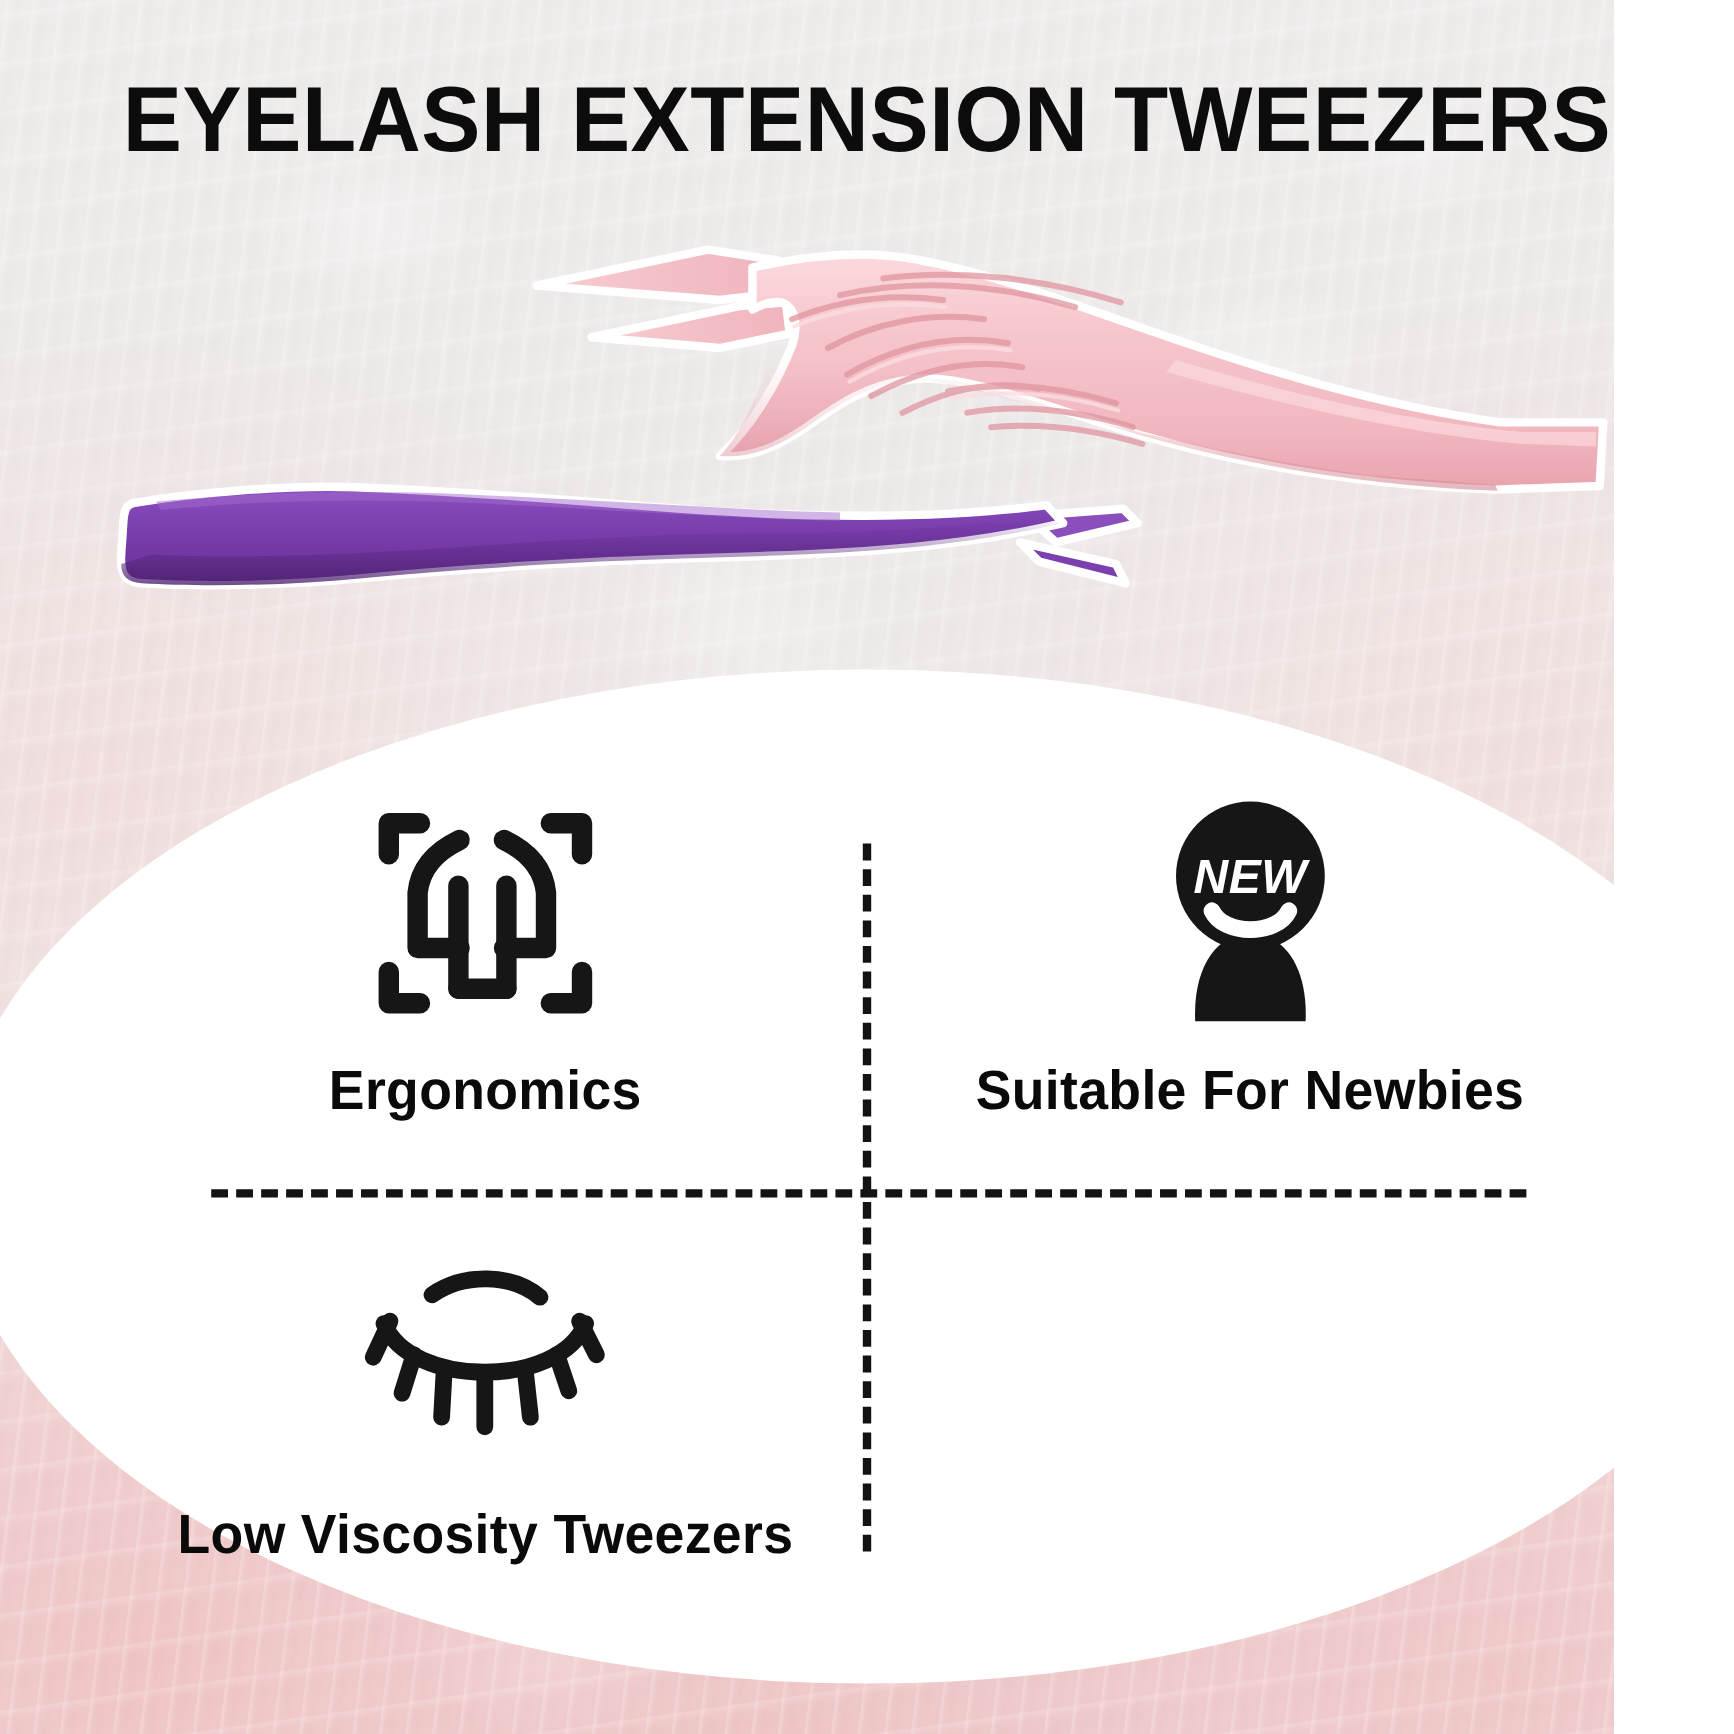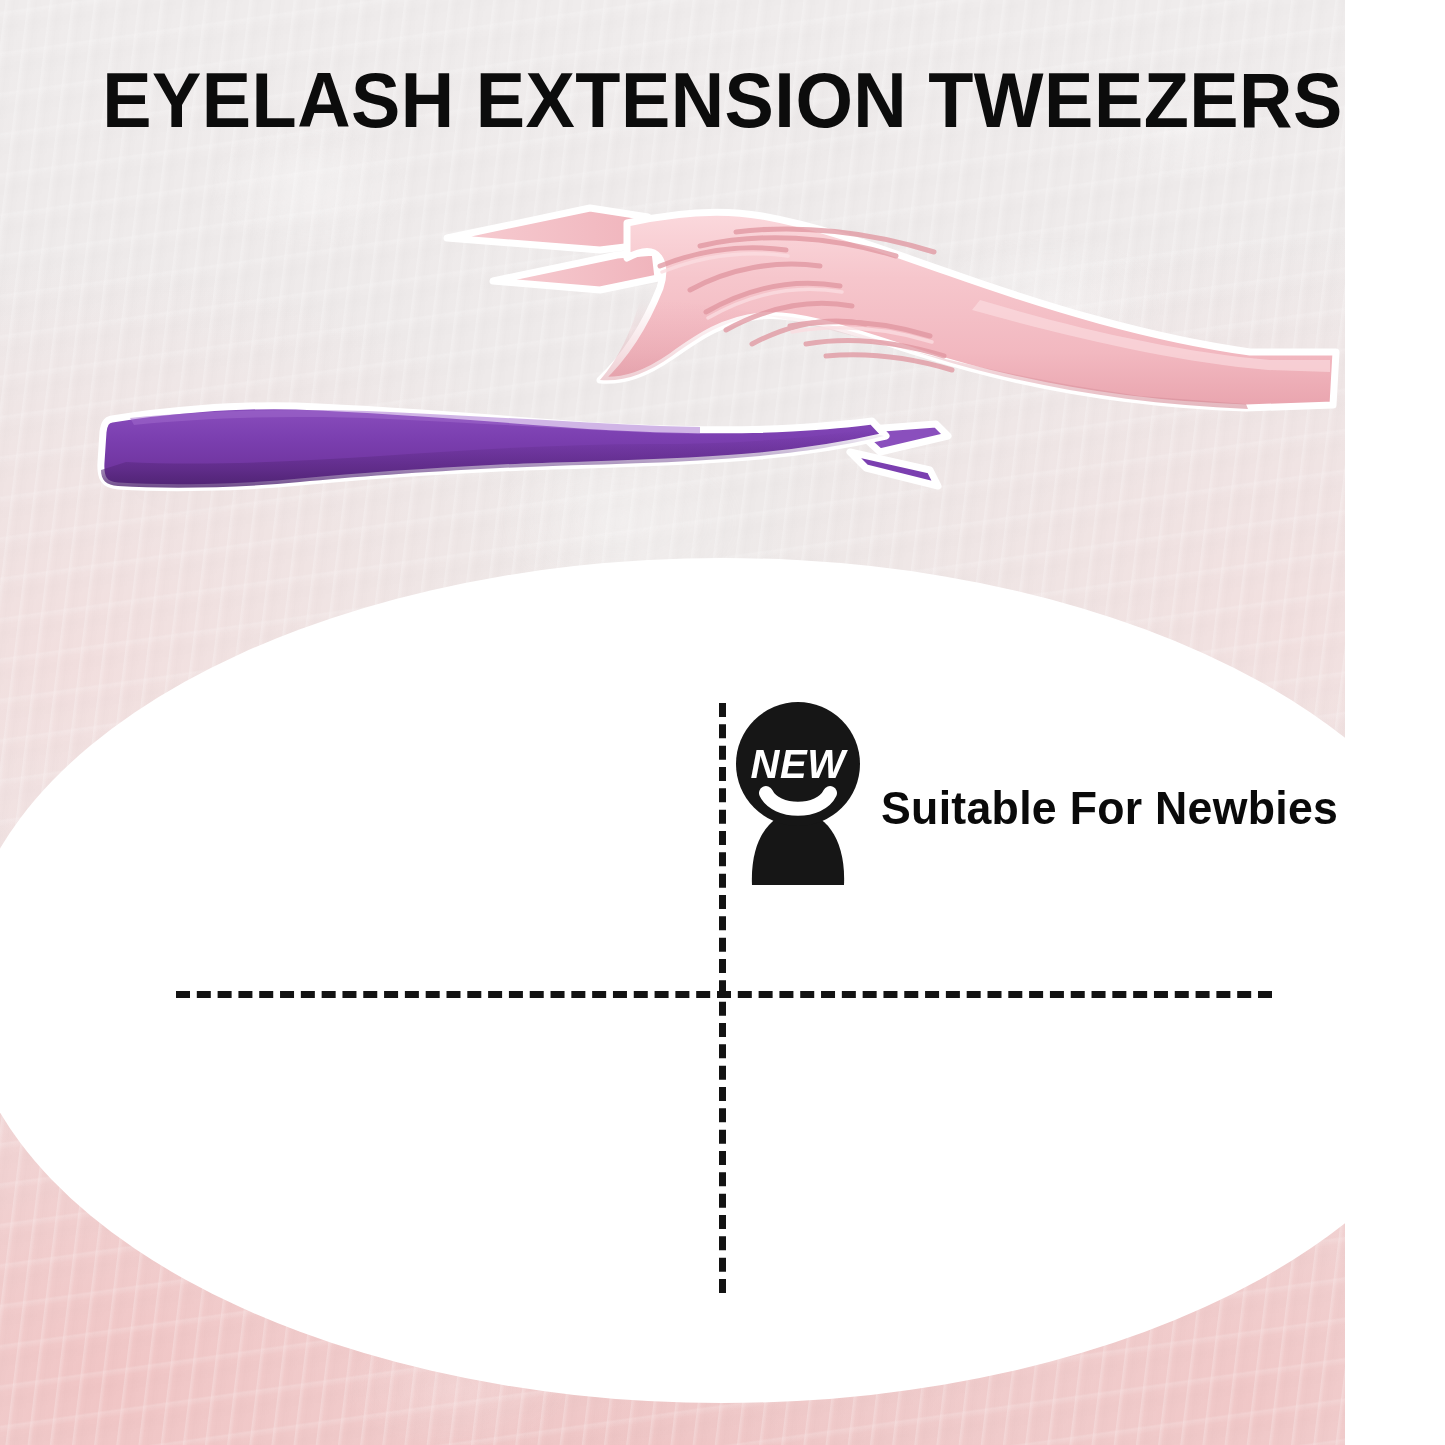--- a/index.html
+++ b/index.html
@@ -108,23 +108,23 @@
     left: 0;
     top: 612px;
     width: 1445px;
     height: 730px;
   }
   .cell {
     position: absolute;
     width: 640px;
     height: 330px;
     display: flex;
-    flex-direction: row;
+    flex-direction: column;
     align-items: center;
-    justify-content: flex-start;
+    justify-content: center;
   }
   .cell-tl { left: 84px;  top: 20px;  }
   .cell-tr { left: 722px; top: 20px;  }
   .cell-bl { left: 84px;  top: 390px; }
   .cell-br { left: 722px; top: 390px; }
 
   .icon-box {
     height: 200px;
     display: flex;
     align-items: center;
@@ -292,35 +292,80 @@
     </svg>
   </div>
 
   <div class="panel"></div>
 
   <div class="divider-h"></div>
   <div class="divider-v"></div>
 
   <div class="grid">
 
+    <div class="cell cell-tl">
+      <div class="icon-box">
+        <span>
+          <svg width="185" height="178" viewBox="0 0 185 178" xmlns="http://www.w3.org/2000/svg" fill="none" stroke="#161616" stroke-width="17" stroke-linecap="round" stroke-linejoin="round">
+
+            <path d="M12,40 L12,14 L38,14"></path>
+            <path d="M147,14 L173,14 L173,40"></path>
+            <path d="M12,138 L12,164 L38,164"></path>
+            <path d="M173,138 L173,164 L147,164"></path>
+
+            <path d="M71,28 C 50,38 38,52 36,72 L36,118 L71,118"></path>
+
+            <path d="M108,28 C 129,38 141,52 143,72 L143,118 L108,118"></path>
+
+            <path d="M70,66 L70,152"></path>
+
+            <path d="M110,66 L110,152"></path>
+
+            <path d="M70,152 L110,152"></path>
+          </svg>
+        </span>
+      </div>
+      <div class="feature-label">Ergonomics</div>
+    </div>
 
     <div class="cell cell-tr">
       <div class="icon-box">
         <span>
           <svg width="152" height="190" viewBox="0 0 152 190" xmlns="http://www.w3.org/2000/svg">
 
             <path d="M30,185 C 28,140 48,112 76,112 C 104,112 124,140 122,185 Z" fill="#161616"></path>
 
             <circle cx="76" cy="64" r="62" fill="#161616"></circle>
 
             <text x="76" y="78" text-anchor="middle" font-family="'Liberation Sans','DejaVu Sans',sans-serif" font-size="40" font-weight="700" font-style="italic" fill="#ffffff" letter-spacing="0.5">NEW</text>
 
             <path d="M44,93 C 54,114 98,114 108,93" fill="none" stroke="#ffffff" stroke-width="14" stroke-linecap="round"></path>
           </svg>
         </span>
       </div>
       <div class="feature-label">Suitable For Newbies</div>
     </div>
 
+    <div class="cell cell-bl">
+      <div class="icon-box">
+        <span>
+          <svg width="212" height="160" viewBox="0 0 212 160" xmlns="http://www.w3.org/2000/svg" fill="none" stroke="#161616" stroke-width="14" stroke-linecap="round">
+
+            <path d="M62,30 C 88,12 128,12 152,32"></path>
+
+            <path d="M22,54 C 44,108 168,108 190,54"></path>
+
+            <path d="M27,52 L13,82"></path>
+            <path d="M47,80 L37,112"></path>
+            <path d="M72,96 L70,132"></path>
+            <path d="M106,102 L106,140"></path>
+            <path d="M140,96 L144,132"></path>
+            <path d="M166,80 L176,110"></path>
+            <path d="M185,52 L199,80"></path>
+          </svg>
+        </span>
+      </div>
+      <div class="feature-label">Low Viscosity Tweezers</div>
+    </div>
 
 
   </div>
 </div>
 
 </body></html>

